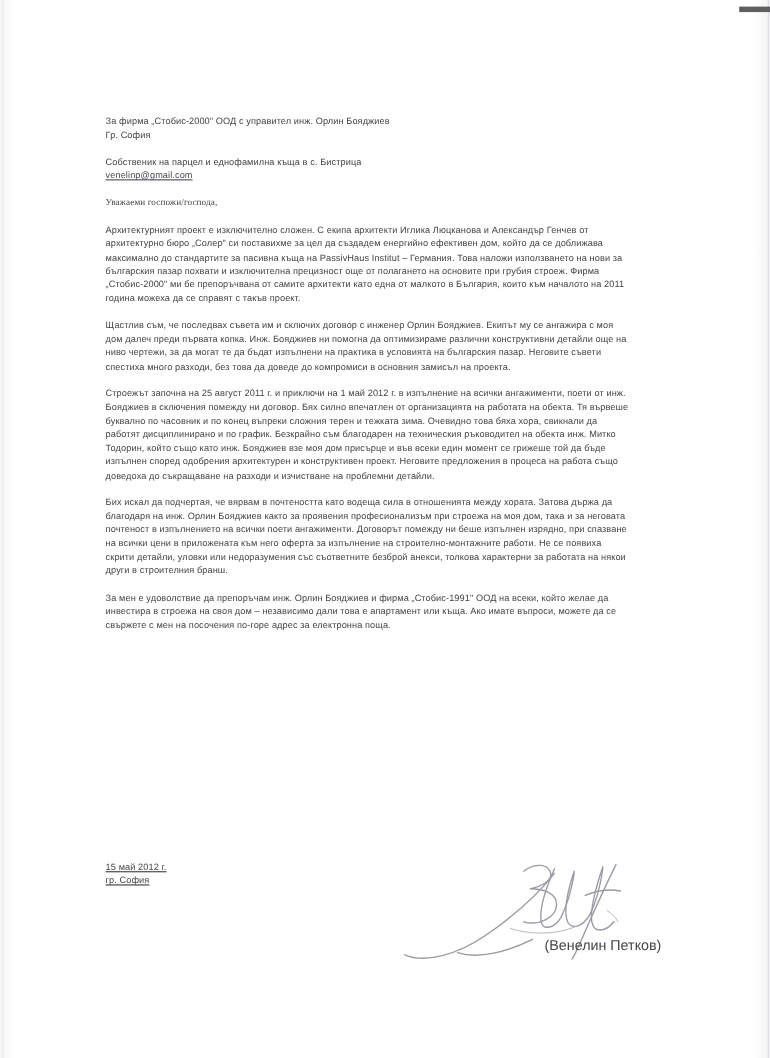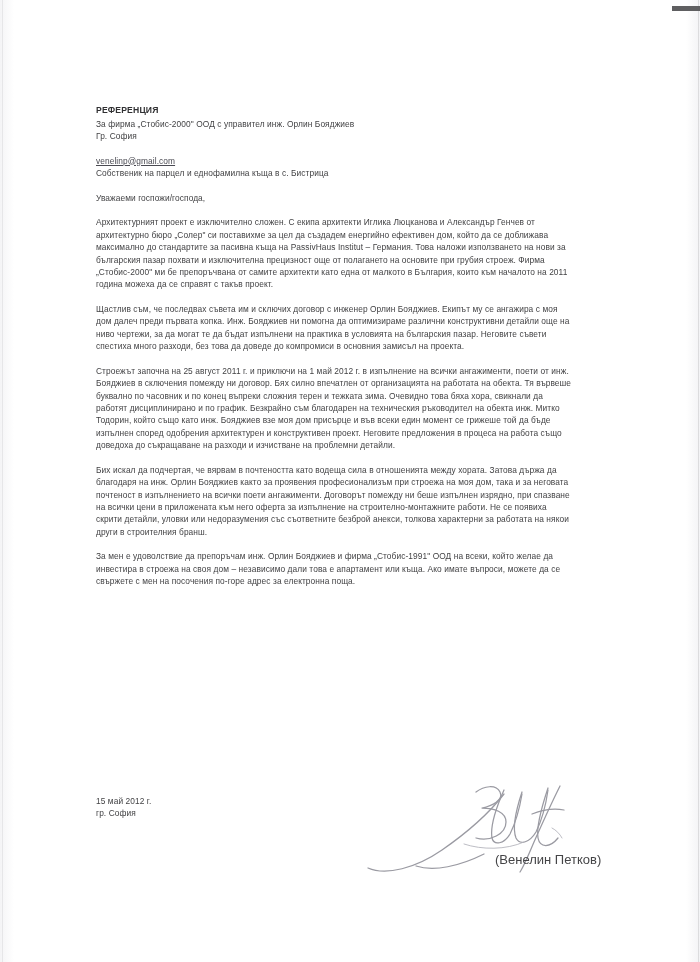--- a/index.html
+++ b/index.html
@@ -80,34 +80,35 @@
   .block-gap { height: 12.2px; }
 
   .email-line {
     font-size: 8.35px;
     line-height: 12.4px;
     color: #4a4a52;
     text-decoration: underline;
     display: inline-block;
   }
 
-  #salutation { margin-bottom: 12.4px; }
+  #salutation { margin-bottom: 12.4px; font-family: Liberation Serif, serif; }
 
   
   #signature-block {
     position: absolute;
     left: 96px;
     top: 782px;
     width: 478px;
     height: 110px;
   }
   #sign-date-lines {
     position: absolute;
     left: 0;
-    top: 13px;
+    top: 0;
+    text-decoration: underline;
   }
   #signature-mark {
     position: absolute;
     left: 268px;
     top: -2px;
     width: 210px;
     height: 96px;
     pointer-events: none;
   }
   #signature-name {
@@ -124,28 +125,27 @@
 <body>
 
 <div id="page-sheet">
   <div id="scan-edge-left"></div>
   <div id="scan-edge-right"></div>
   <div id="scan-artifact-top-right"></div>
 </div>
 
 <div id="doc-body">
 
-  <div class="doc-title">РЕФЕРЕНЦИЯ</div>
   <div class="line">За фирма „Стобис-2000" ООД с управител инж. Орлин Бояджиев</div>
   <div class="line">Гр. София</div>
 
   <div class="block-gap"></div>
 
+  <div class="line">Собственик на парцел и еднофамилна къща в с. Бистрица</div>
   <div class="line"><span class="email-line">venelinp@gmail.com</span></div>
-  <div class="line">Собственик на парцел и еднофамилна къща в с. Бистрица</div>
 
   <div class="block-gap"></div>
 
   <p class="para" id="salutation">Уважаеми госпожи/господа,</p>
 
   <p class="para">Архитектурният проект е изключително сложен. С екипа архитекти Иглика Люцканова и Александър Генчев от архитектурно бюро „Солер" си поставихме за цел да създадем енергийно ефективен дом, който да се доближава максимално до стандартите за пасивна къща на PassivHaus Institut – Германия. Това наложи използването на нови за българския пазар похвати и изключителна прецизност още от полагането на основите при грубия строеж. Фирма „Стобис-2000" ми бе препоръчвана от самите архитекти като една от малкото в България, които към началото на 2011 година можеха да се справят с такъв проект.</p>
   <p class="para">Щастлив съм, че последвах съвета им и сключих договор с инженер Орлин Бояджиев. Екипът му се ангажира с моя дом далеч преди първата копка. Инж. Бояджиев ни помогна да оптимизираме различни конструктивни детайли още на ниво чертежи, за да могат те да бъдат изпълнени на практика в условията на българския пазар. Неговите съвети спестиха много разходи, без това да доведе до компромиси в основния замисъл на проекта.</p>
   <p class="para">Строежът започна на 25 август 2011 г. и приключи на 1 май 2012 г. в изпълнение на всички ангажименти, поети от инж. Бояджиев в сключения помежду ни договор. Бях силно впечатлен от организацията на работата на обекта. Тя вървеше буквално по часовник и по конец въпреки сложния терен и тежката зима. Очевидно това бяха хора, свикнали да работят дисциплинирано и по график. Безкрайно съм благодарен на техническия ръководител на обекта инж. Митко Тодорин, който също като инж. Бояджиев взе моя дом присърце и във всеки един момент се грижеше той да бъде изпълнен според одобрения архитектурен и конструктивен проект. Неговите предложения в процеса на работа също доведоха до съкращаване на разходи и изчистване на проблемни детайли.</p>
   <p class="para">Бих искал да подчертая, че вярвам в почтеността като водеща сила в отношенията между хората. Затова държа да благодаря на инж. Орлин Бояджиев както за проявения професионализъм при строежа на моя дом, така и за неговата почтеност в изпълнението на всички поети ангажименти. Договорът помежду ни беше изпълнен изрядно, при спазване на всички цени в приложената към него оферта за изпълнение на строително-монтажните работи. Не се появиха скрити детайли, уловки или недоразумения със съответните безброй анекси, толкова характерни за работата на някои други в строителния бранш.</p>
   <p class="para">За мен е удоволствие да препоръчам инж. Орлин Бояджиев и фирма „Стобис-1991" ООД на всеки, който желае да инвестира в строежа на своя дом – независимо дали това е апартамент или къща. Ако имате въпроси, можете да се свържете с мен на посочения по-горе адрес за електронна поща.</p>

